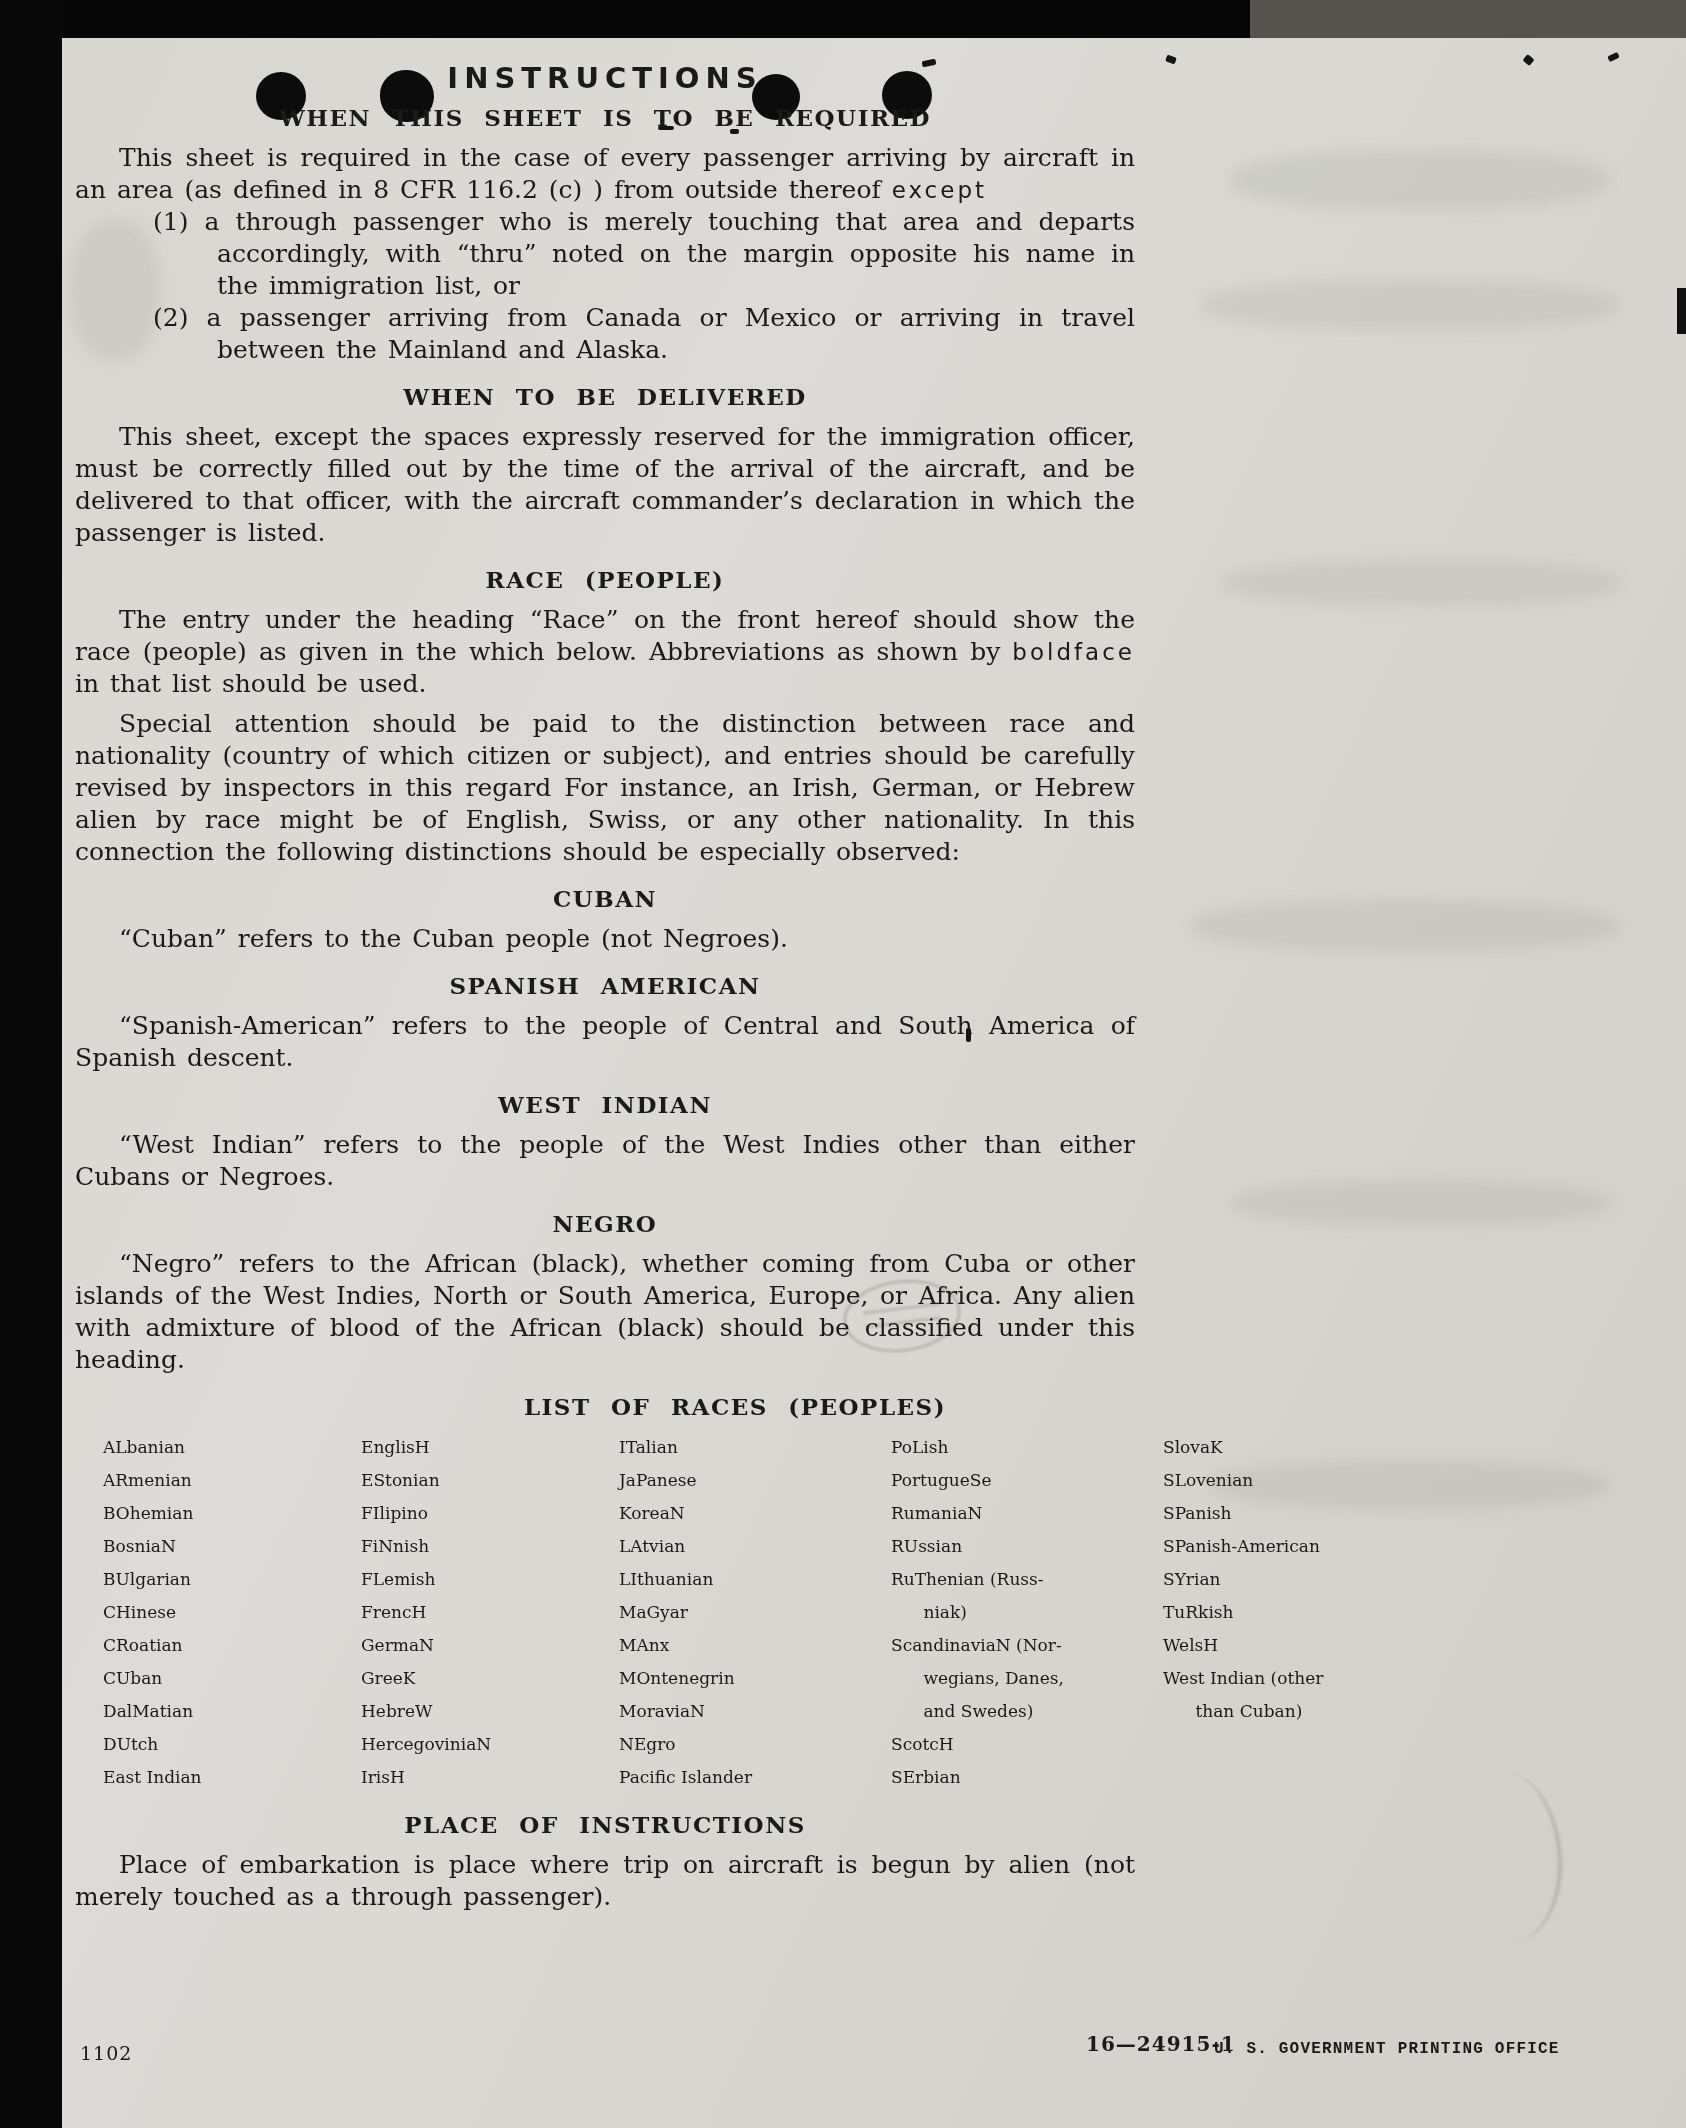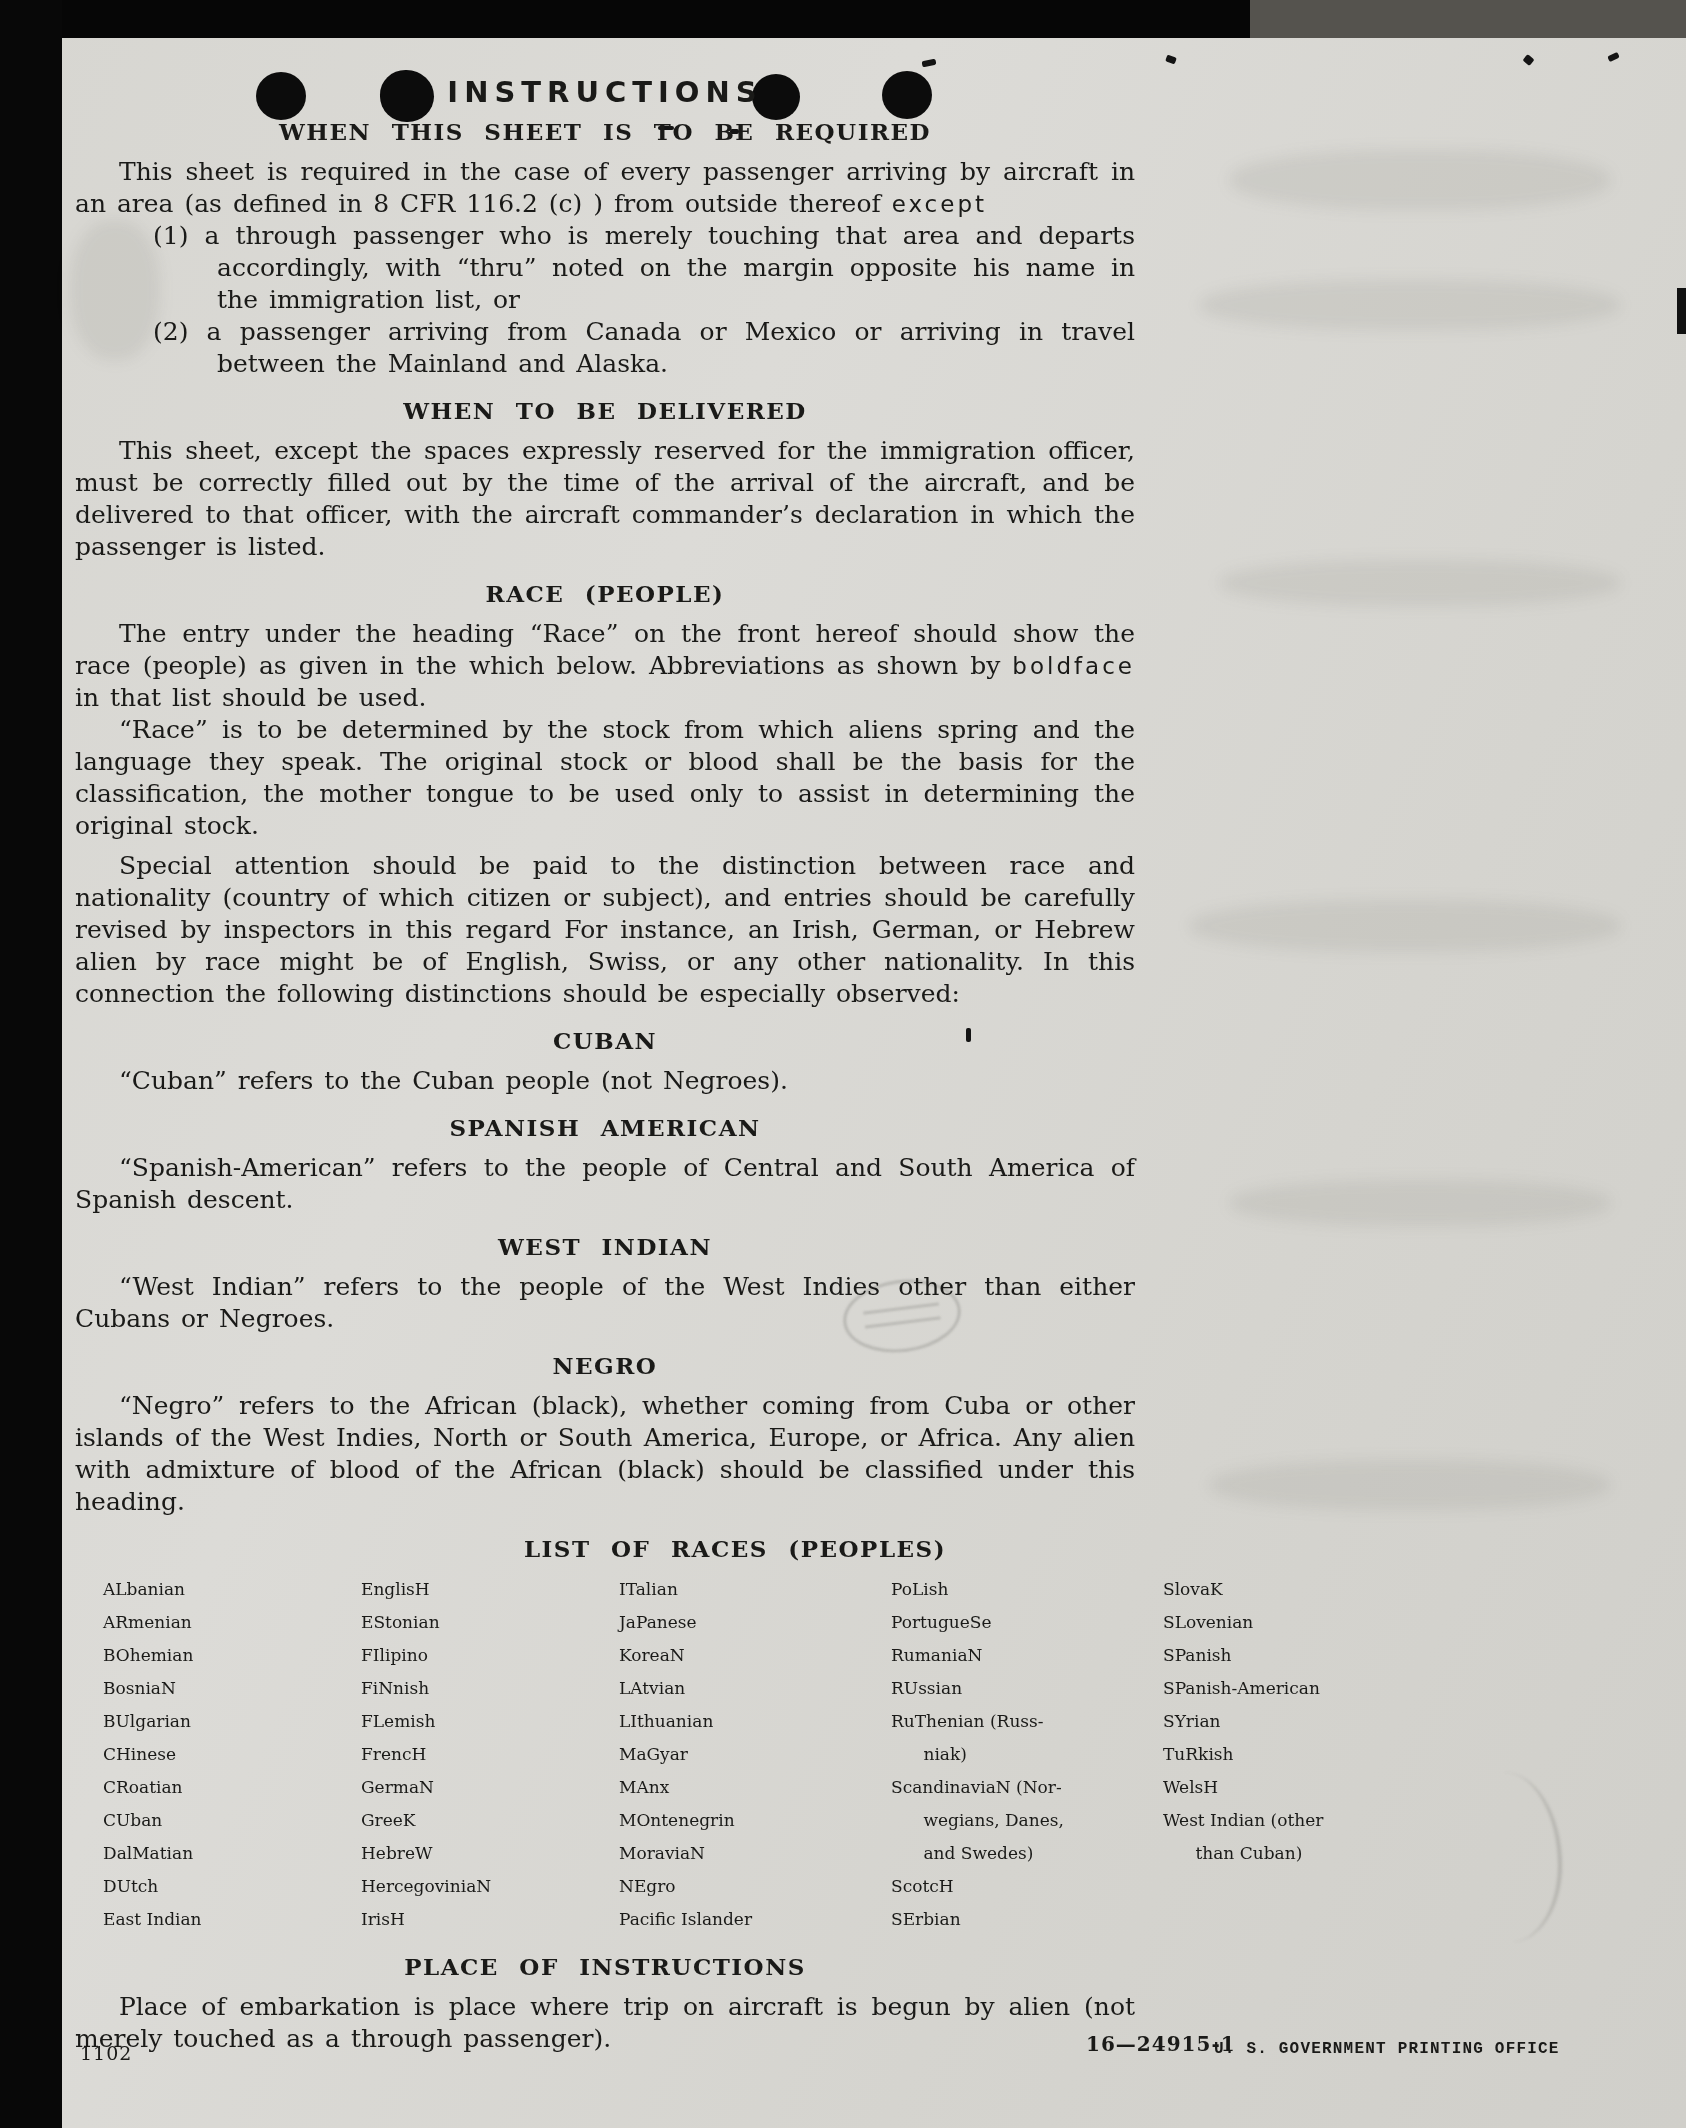--- a/index.html
+++ b/index.html
@@ -21,21 +21,21 @@
   .speck{position:absolute;background:#141414;border-radius:2px;}
   .smudge{position:absolute;background:rgba(95,95,88,.10);filter:blur(7px);border-radius:45%;}
   
   .stamp{position:absolute;left:843px;top:1280px;width:112px;height:66px;
          border:3px solid rgba(70,70,66,.22);border-radius:50%;transform:rotate(-7deg);filter:blur(1px);}
   .stamp .ln{position:absolute;left:18px;right:18px;height:3px;background:rgba(70,70,66,.20);}
   .stamp .ln.a{top:24px;} .stamp .ln.b{top:38px;}
   .curve{position:absolute;left:1478px;top:1772px;width:80px;height:170px;
          border-right:4px solid rgba(60,60,56,.18);border-radius:0 70% 60% 0/0 55% 45% 0;filter:blur(1.5px);}
   
-  .content{position:absolute;left:75px;top:17px;width:1060px;padding-top:58px;}
+  .content{position:absolute;left:75px;top:3px;width:1060px;padding-top:58px;}
   .content p{margin:0;text-align:justify;font-size:25px;line-height:32px;word-spacing:3px;}
   p.ind{text-indent:44px;}
   p.num-item{padding-left:142px;text-indent:-64px;}
   p.gap{margin-top:8px;}
   h1.title{margin:0 0 2px;text-align:center;font-family:"DejaVu Sans",sans-serif;
            font-size:29px;font-weight:bold;letter-spacing:6px;}
   h2.sec{margin:17px 0 11px;text-align:center;font-size:23px;font-weight:bold;
          letter-spacing:1.5px;word-spacing:11px;}
   h2.first{margin-top:9px;text-align:center;}
   h2.wide{width:1320px;}
@@ -99,21 +99,20 @@
     </section>
 
     <section>
       <h2 class="sec">WHEN TO BE DELIVERED</h2>
       <p class="ind">This sheet, except the spaces expressly reserved for the immigration officer, must be correctly filled out by the time of the arrival of the aircraft, and be delivered to that officer, with the aircraft commander’s declaration in which the passenger is listed.</p>
     </section>
 
     <section>
       <h2 class="sec">RACE (PEOPLE)</h2>
       <p class="ind"><span>The entry under the heading “Race” on the front hereof should show the race (people) as given in the which below.  Abbreviations as shown by </span><span class="bf">boldface</span><span> in that list should be used.</span></p>
-      <p class="ind">“Race” is to be determined by the stock from which aliens spring and the language they speak.  The original stock or blood shall be the basis for the classification, the mother tongue to be used only to assist in determining the original stock.</p>
       <p class="ind gap">Special attention should be paid to the distinction between race and nationality (country of which citizen or subject), and entries should be carefully revised by inspectors in this regard  For instance, an Irish, German, or Hebrew alien by race might be of English, Swiss, or any other nationality.  In this connection the following distinctions should be especially observed:</p>
     </section>
 
     <section>
       <h2 class="sec">CUBAN</h2>
       <p class="ind">“Cuban” refers to the Cuban people (not Negroes).</p>
     </section>
 
     <section>
       <h2 class="sec">SPANISH AMERICAN</h2>

